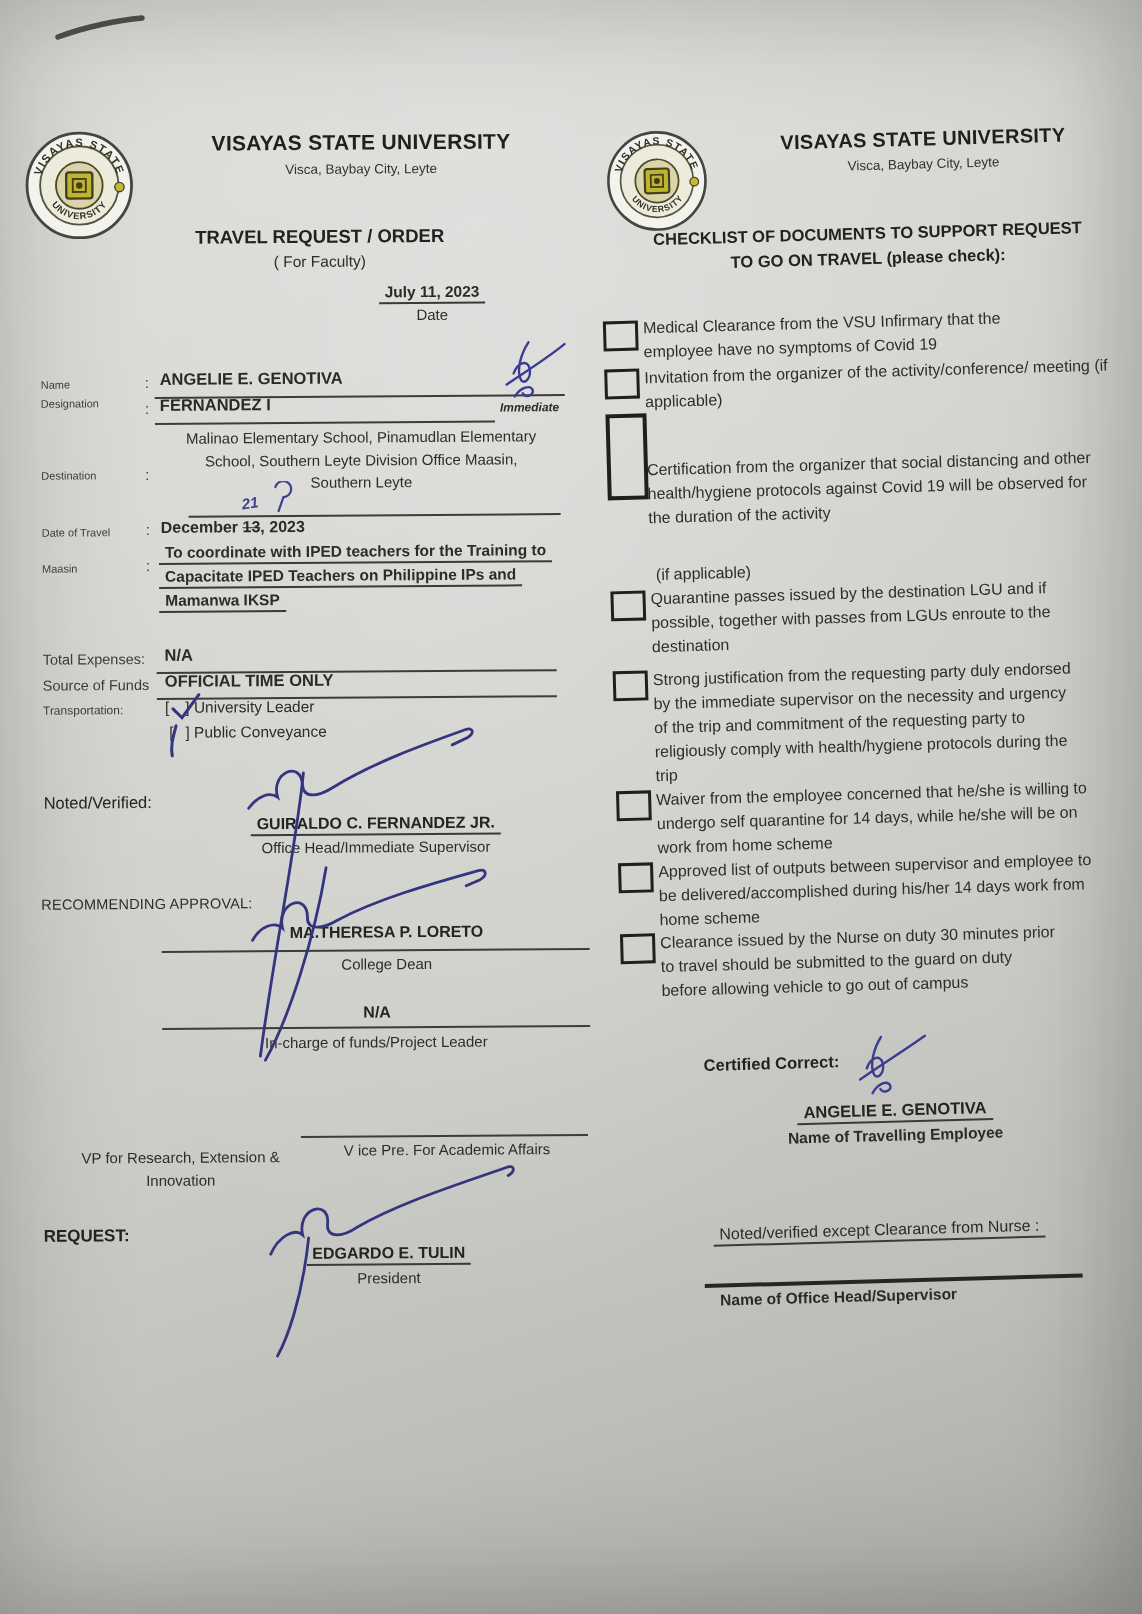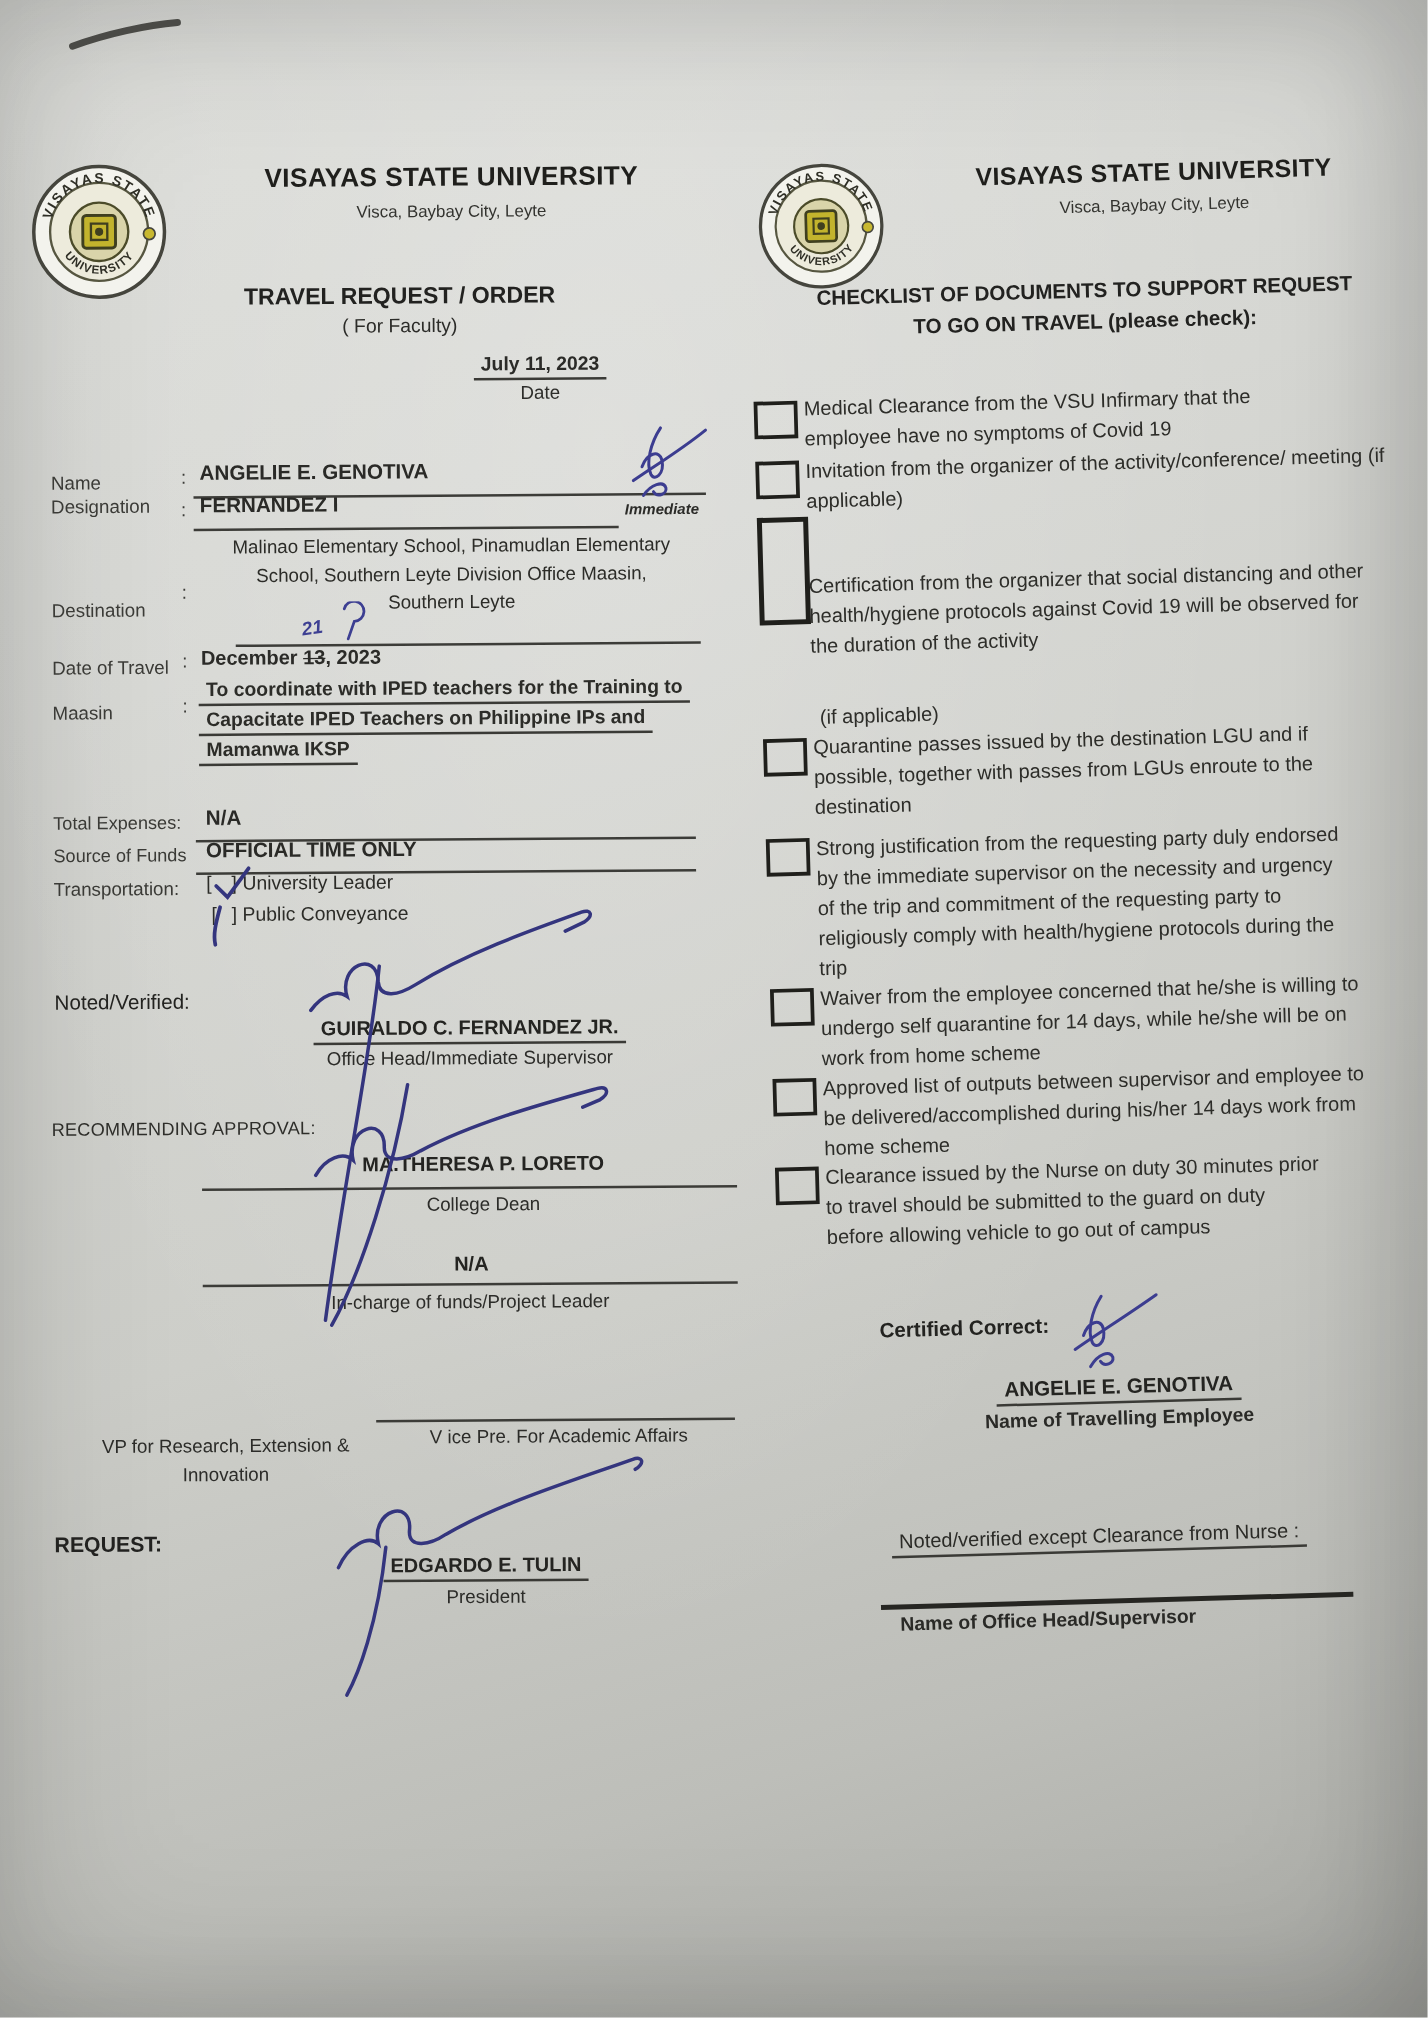--- a/index.html
+++ b/index.html
@@ -4,21 +4,21 @@
 <style>
   html,body{margin:0;padding:0;}
   body{width:1142px;height:1614px;position:relative;overflow:hidden;
        font-family:"Liberation Sans",sans-serif;
        background:linear-gradient(163deg,#dcddd9 0%,#d6d7d3 30%,#cdcec9 58%,#bdbeb9 82%,#a9aaa5 100%);}
   #photo-vignette{position:absolute;inset:0;pointer-events:none;
        box-shadow:inset 0 0 140px rgba(0,0,0,.20), inset -30px 0 80px rgba(0,0,0,.08);}
   #sheen{position:absolute;inset:0;pointer-events:none;
        background:radial-gradient(ellipse at 42% 22%, rgba(255,255,255,.20), rgba(255,255,255,0) 55%);}
   .abs{position:absolute;}
-  .lbl{font-size:15px;color:#3b3b37;}
+  .lbl{font-size:11px;color:#3b3b37;}
   .colon{font-size:15px;color:#3b3b37;}
   .val{font-size:16.5px;font-weight:bold;color:#29292六;}
   .val{color:#2a2a27;}
   .uline{height:2px;background:#3c3c38;}
   .ctr{text-align:center;}
   .ink{color:#2c2c28;}
   svg{display:block;}
   .cb{border:3.5px solid #1f1f1b;width:29px;height:24px;background:transparent;}
   .cb-tall{border:4px solid #1f1f1b;width:33px;height:78px;}
   .item-text{font-size:16px;line-height:24px;color:#2d2d29;}
@@ -85,21 +85,21 @@
       <path d="M22,52 C38,41 60,28 80,12"></path>
       <path d="M30,64 C36,55 46,52 48,58 C49,63 41,66 38,61"></path>
     </g>
   </svg>
 
   <div class="abs ctr ink" style="left:152px;top:429px;width:412px;font-size:15px;line-height:22.5px">
     <div>Malinao Elementary School, Pinamudlan Elementary</div>
     <div>School, Southern Leyte Division Office Maasin,</div>
     <div>Southern Leyte</div>
   </div>
-  <div class="abs lbl" style="left:38px;top:481px">Destination</div>
+  <div class="abs lbl" style="left:38px;top:470px">Destination</div>
   <div class="abs colon" style="left:142px;top:467px">:</div>
   <div class="abs uline" style="left:185px;top:517px;width:372px"></div>
 
   <div class="abs lbl" style="left:38px;top:527px">Date of Travel</div>
   <div class="abs colon" style="left:142px;top:522px">:</div>
   <div class="abs" style="left:157px;top:520px;font-size:16px;font-weight:bold;color:#2b2b28">
     <span>December</span>
     <span style="text-decoration:line-through">13</span><span>, 2023</span>
   </div>
   <div class="abs blue" style="left:238px;top:496px;font-size:15px;font-weight:bold;font-style:italic;transform:rotate(-8deg)">21</div>
@@ -116,21 +116,21 @@
   </div>
 
   <div class="abs" style="left:38px;top:652px;font-size:14.5px;color:#3a3a36">Total Expenses:</div>
   <div class="abs val" style="left:160px;top:647px">N/A</div>
   <div class="abs uline" style="left:152px;top:673px;width:400px"></div>
 
   <div class="abs" style="left:38px;top:678px;font-size:14.5px;color:#3a3a36">Source of Funds</div>
   <div class="abs val" style="left:160px;top:673px">OFFICIAL TIME ONLY</div>
   <div class="abs uline" style="left:152px;top:699px;width:400px"></div>
 
-  <div class="abs" style="left:38px;top:704px;font-size:15px;color:#3a3a36">Transportation:</div>
+  <div class="abs" style="left:38px;top:704px;font-size:12px;color:#3a3a36">Transportation:</div>
   <div class="abs" style="left:160px;top:700px;font-size:15.5px;color:#2c2c28">
     <span>[</span><span style="display:inline-block;width:16px"></span><span>]</span>
     <span>University Leader</span>
   </div>
   <div class="abs" style="left:164px;top:725px;font-size:15.5px;color:#2c2c28">
     <span>[</span><span style="display:inline-block;width:12px"></span><span>]</span>
     <span>Public Conveyance</span>
   </div>
 
   <div class="abs" style="left:38px;top:794px;font-size:16.5px;color:#232320">Noted/Verified:</div>

